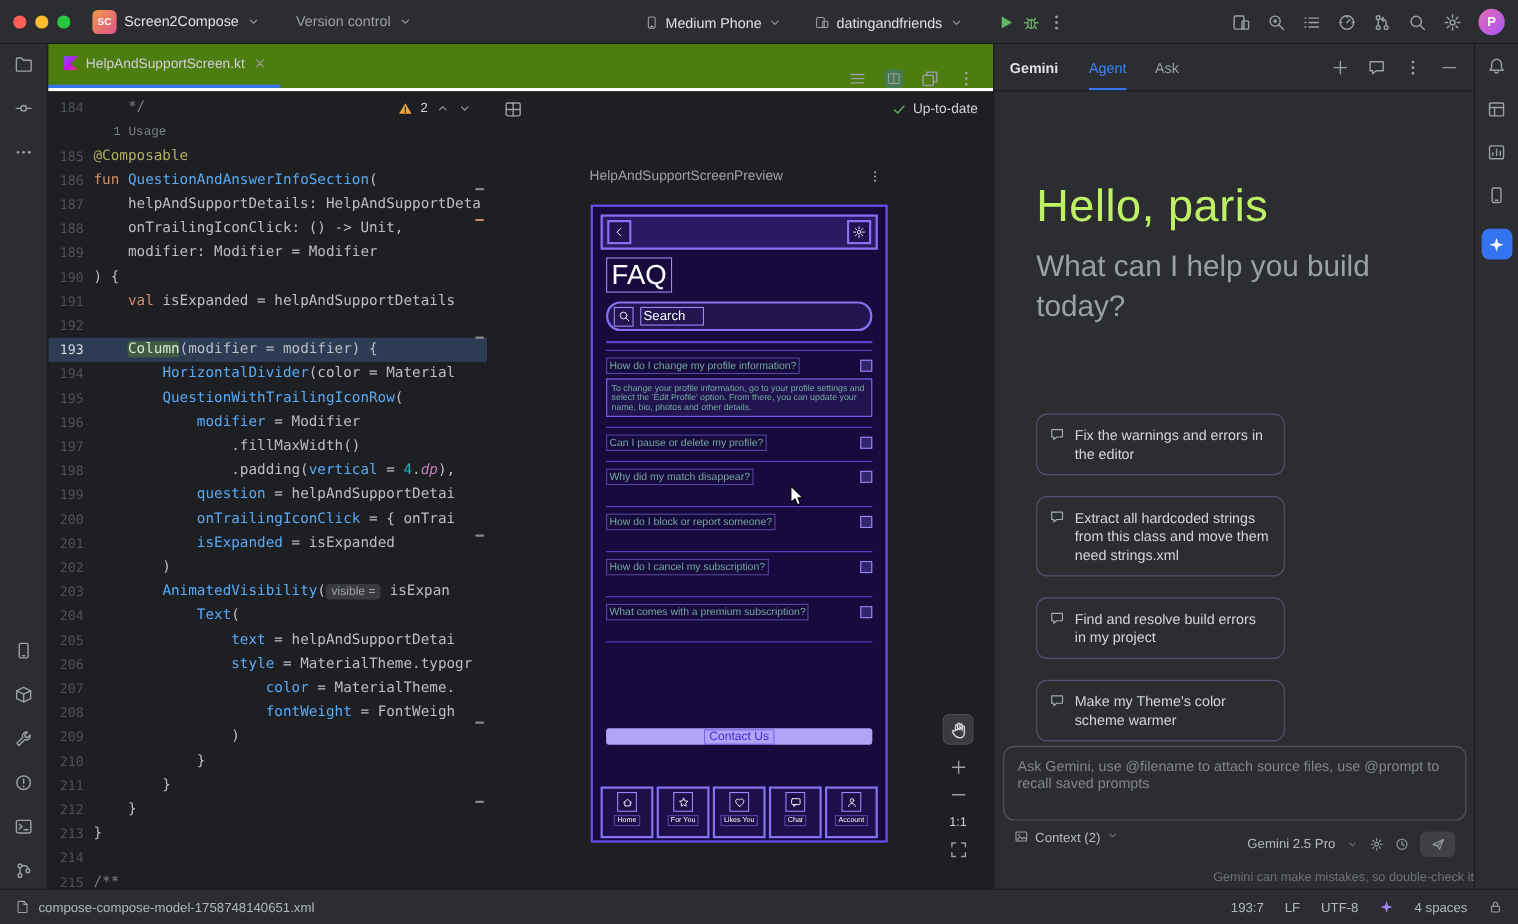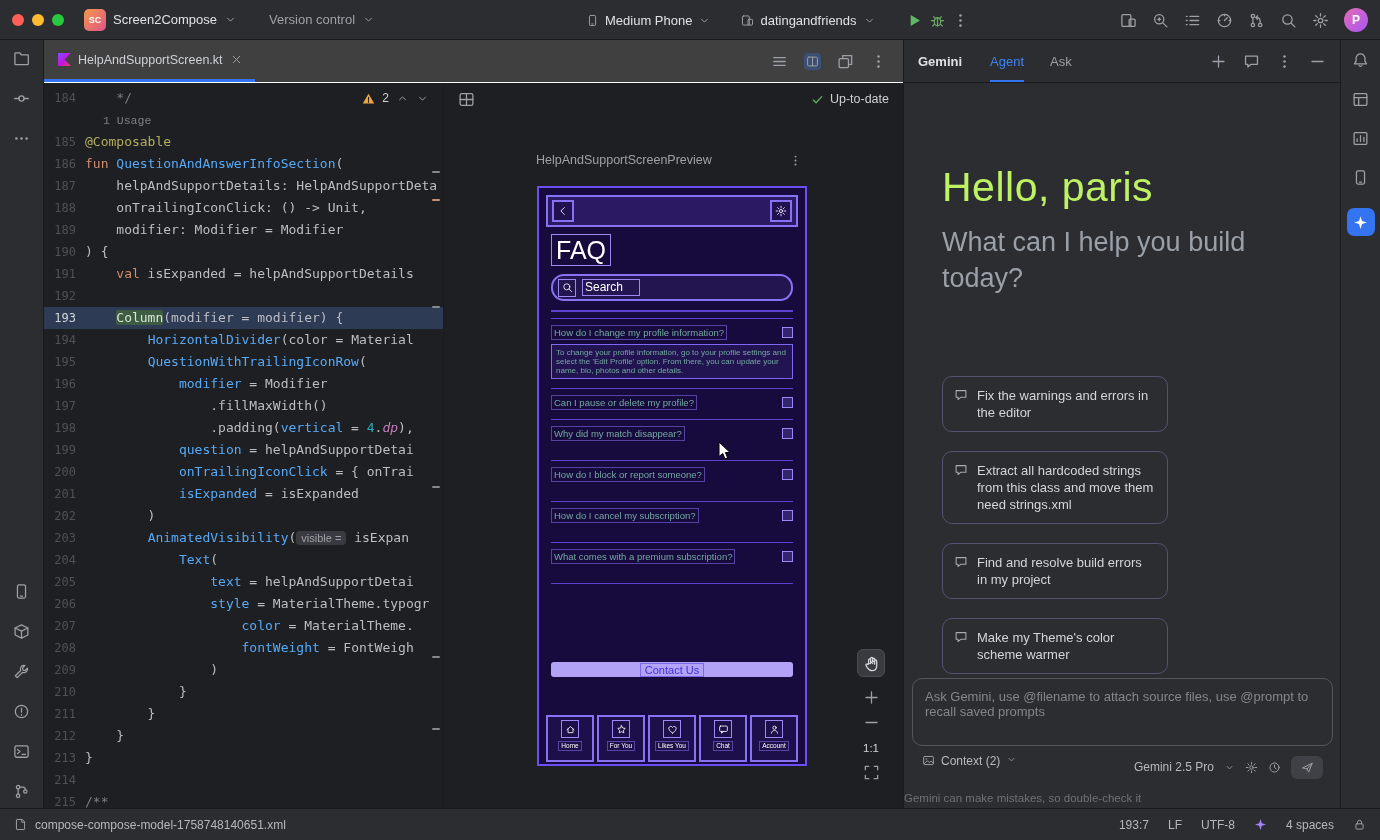--- a/index.html
+++ b/index.html
@@ -26,21 +26,21 @@
 
 
 .left-strip{position:absolute;left:0;top:40px;width:44px;height:768px;background:#2b2d30;border-right:1px solid #1a1b1e;display:flex;flex-direction:column;align-items:center;padding:10px 0 8px}
 .left-strip .grp{display:flex;flex-direction:column;gap:23px;align-items:center}
 .left-strip .grp.bottom{margin-top:auto}
 .right-strip{position:absolute;right:0;top:40px;width:40px;height:768px;background:#2b2d30;border-left:1px solid #1a1b1e;display:flex;flex-direction:column;align-items:center;gap:22px;padding-top:12px}
 .ai-tile{width:28px;height:28px;border-radius:7px;background:#3574f0;display:flex;align-items:center;justify-content:center}
 .ai-tile .icon{color:#fff;width:15px;height:15px}
 
 
-.tabstrip{position:absolute;left:44px;top:40px;width:859px;height:43px;background:#404040;border-bottom:1px solid #ffffff;display:flex;align-items:center}
+.tabstrip{position:absolute;left:44px;top:40px;width:859px;height:43px;background:#4d7c0f;border-bottom:3px solid #ffffff;display:flex;align-items:flex-end}
 .ftab{display:flex;align-items:center;gap:7px;height:42px;padding:0 12px 0 14px;border-bottom:3px solid #3574f0}
 .kicon{width:13px;height:13px;background:linear-gradient(135deg,#7f52ff,#c711e1 55%,#e44857);clip-path:polygon(0 0,100% 0,50% 50%,100% 100%,0 100%)}
 .ftab .lbl{color:#ced0d6;font-size:12.5px}
 .ts-actions{margin-left:auto;display:flex;align-items:center;gap:16px;padding-right:16px}
 .ts-actions .active-split{background:rgba(53,116,240,.3);border-radius:4px;padding:2px}
 
 
 .editor-pane{position:absolute;left:44px;top:83px;width:399px;height:725px;background:#1e1f22;overflow:hidden}
 .inspections{position:absolute;right:10px;top:6px;display:flex;align-items:center;gap:7px;z-index:5;background:#1e1f22;padding:2px 4px;border-radius:6px}
 .inspections .cnt{font-size:12px;color:#ced0d6}
@@ -107,21 +107,21 @@
 #cards{position:absolute;left:38px;top:336px;width:226px}
 .card{position:relative;border:1px solid #555170;border-radius:10px;padding:10px 12px 10px 34px;margin-bottom:19px;font-size:13px;line-height:17px;color:#d3d5db}
 .card .icon{position:absolute;left:11px;top:11px;width:14px;height:14px;color:#a8abb3}
 .gp-input{position:absolute;left:8px;top:638px;width:421px;height:68px;border:1px solid #55565c;border-radius:10px;background:#2b2d30}
 .gp-input textarea{width:100%;height:100%;background:transparent;border:none;outline:none;resize:none;padding:10px 12px;font-family:"Liberation Sans",sans-serif;font-size:13px;color:#ced0d6}
 .gp-input textarea::placeholder{color:#83868d}
 .gp-controls{position:absolute;left:8px;top:714px;width:421px;height:26px;display:flex;padding:0 10px;gap:6px;font-size:12px;color:#b6b9c0}
 .gp-controls .right{margin-left:auto;display:flex;align-items:center;gap:10px}
 .send-btn{width:32px;height:23px;background:#3f4147;border-radius:6px;display:flex;align-items:center;justify-content:center}
 .send-btn .icon{width:13px;height:13px}
-.gp-disclaimer{position:absolute;left:0;top:752px;width:100%;text-align:left;font-size:11.5px;color:#6e7176}
+.gp-disclaimer{position:absolute;left:0;top:752px;width:100%;text-align:right;font-size:11.5px;color:#6e7176}
 
 
 .statusbar{position:absolute;left:0;top:808px;width:1380px;height:32px;background:#2b2d30;border-top:1px solid #1a1b1e;display:flex;align-items:center;padding:0 14px;font-size:12px;color:#b4b8be}
 .sb-left{display:flex;align-items:flex-start;gap:8px}
 .sb-right{margin-left:auto;display:flex;align-items:center;gap:19px}
 .spark-purple{color:#a584f7}
 </style>
 </head>
 <body>
 

